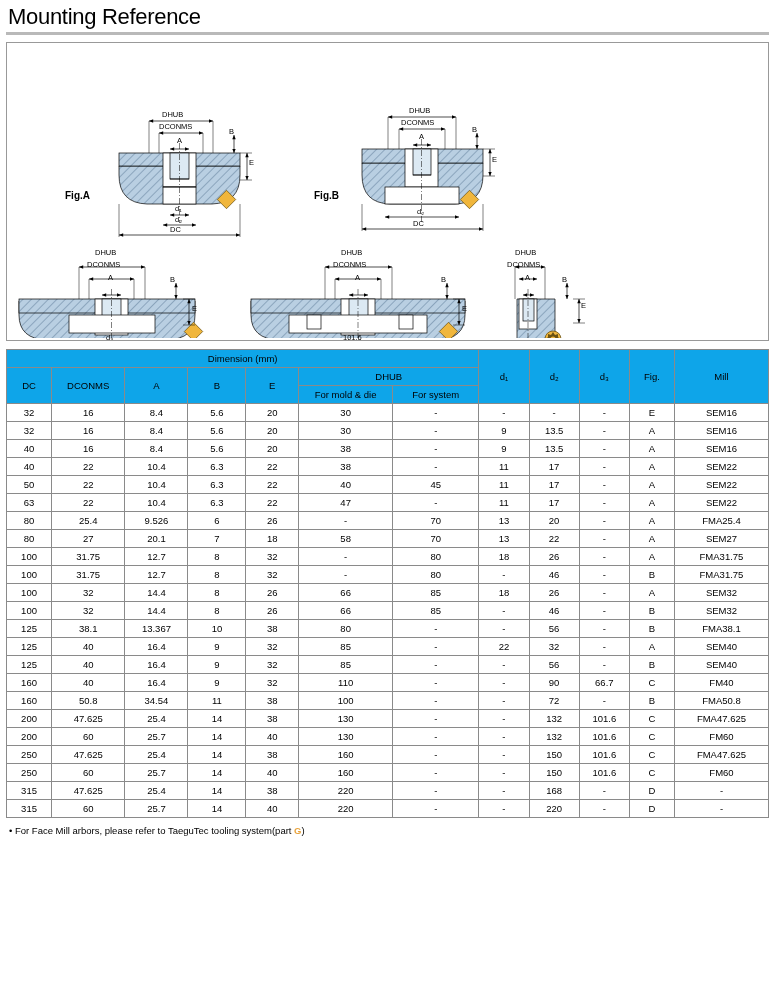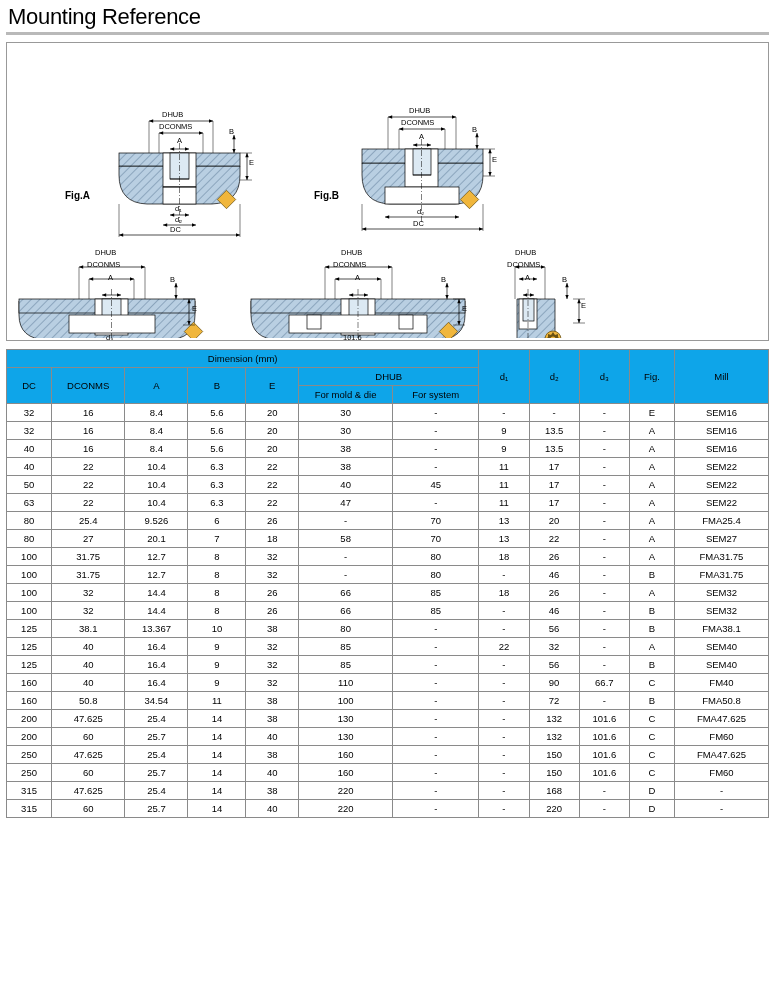--- a/index.html
+++ b/index.html
@@ -651,14 +651,17 @@
           <td>-</td>
           <td>-</td>
           <td>220</td>
           <td>-</td>
           <td>D</td>
           <td>-</td>
         </tr>
       </tbody>
   </table>
 
+  <div class="footnote">
+    <span>• For Face Mill arbors, please refer to TaeguTec tooling system(part </span><span class="gmark">G</span><span>)</span>
+  </div>
 
 </div>
 
 </body></html>

